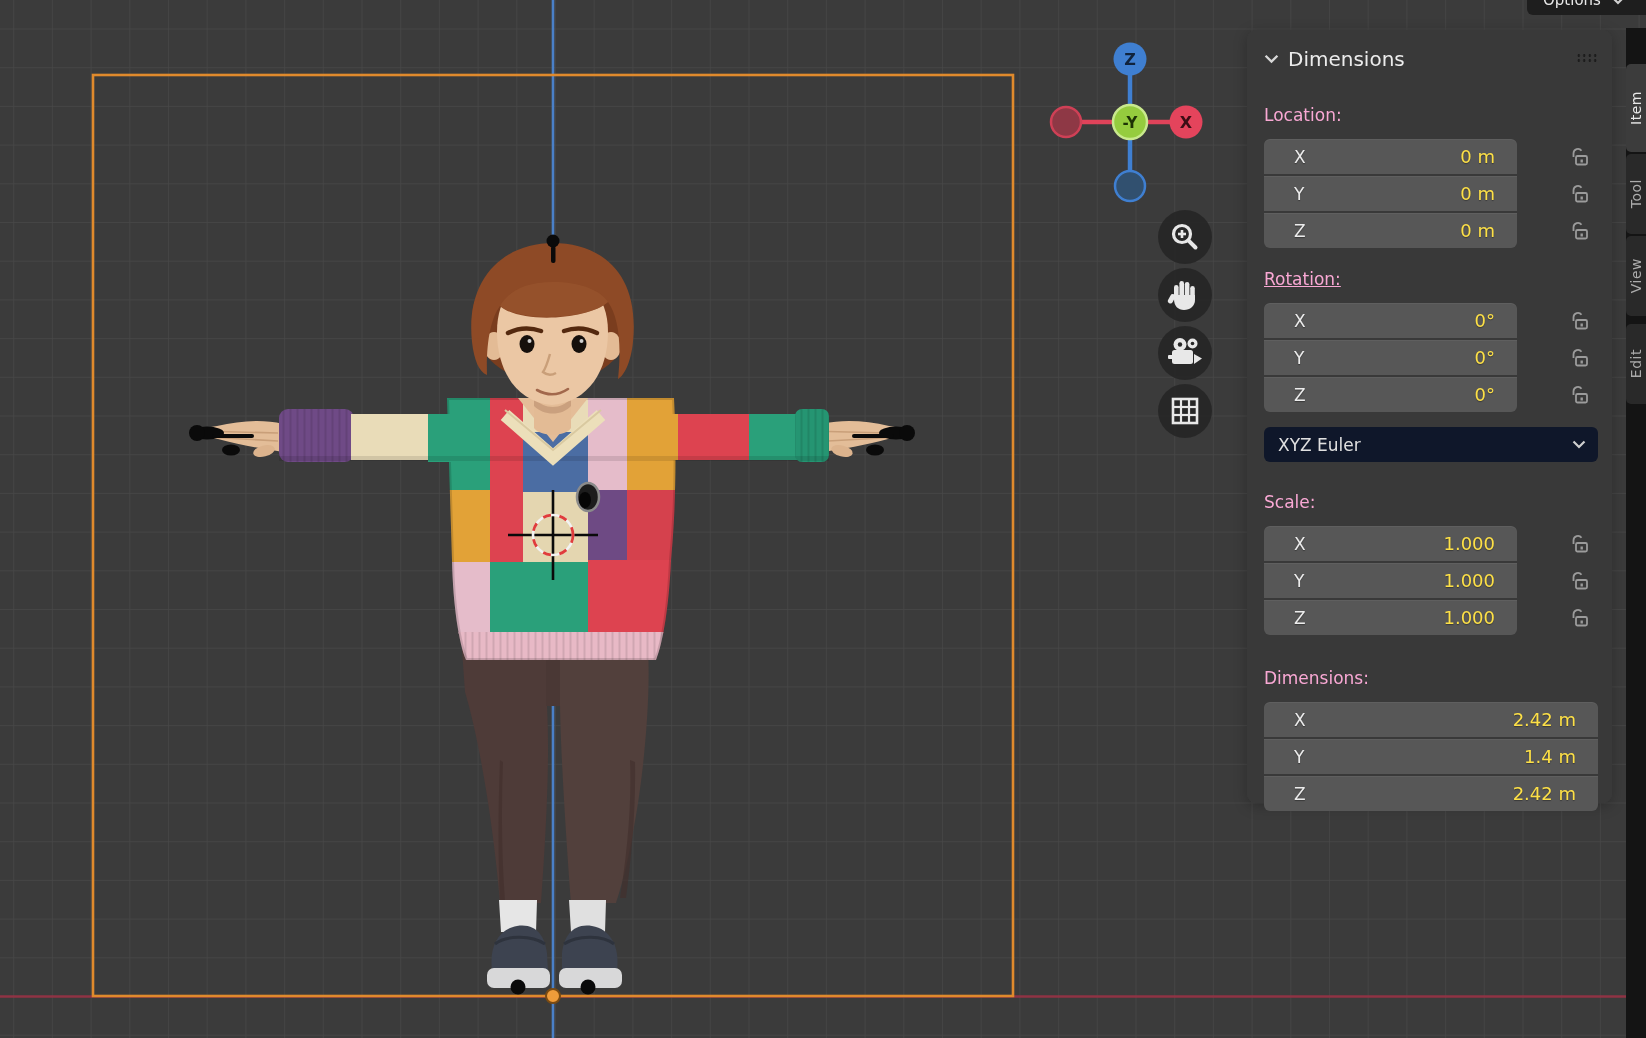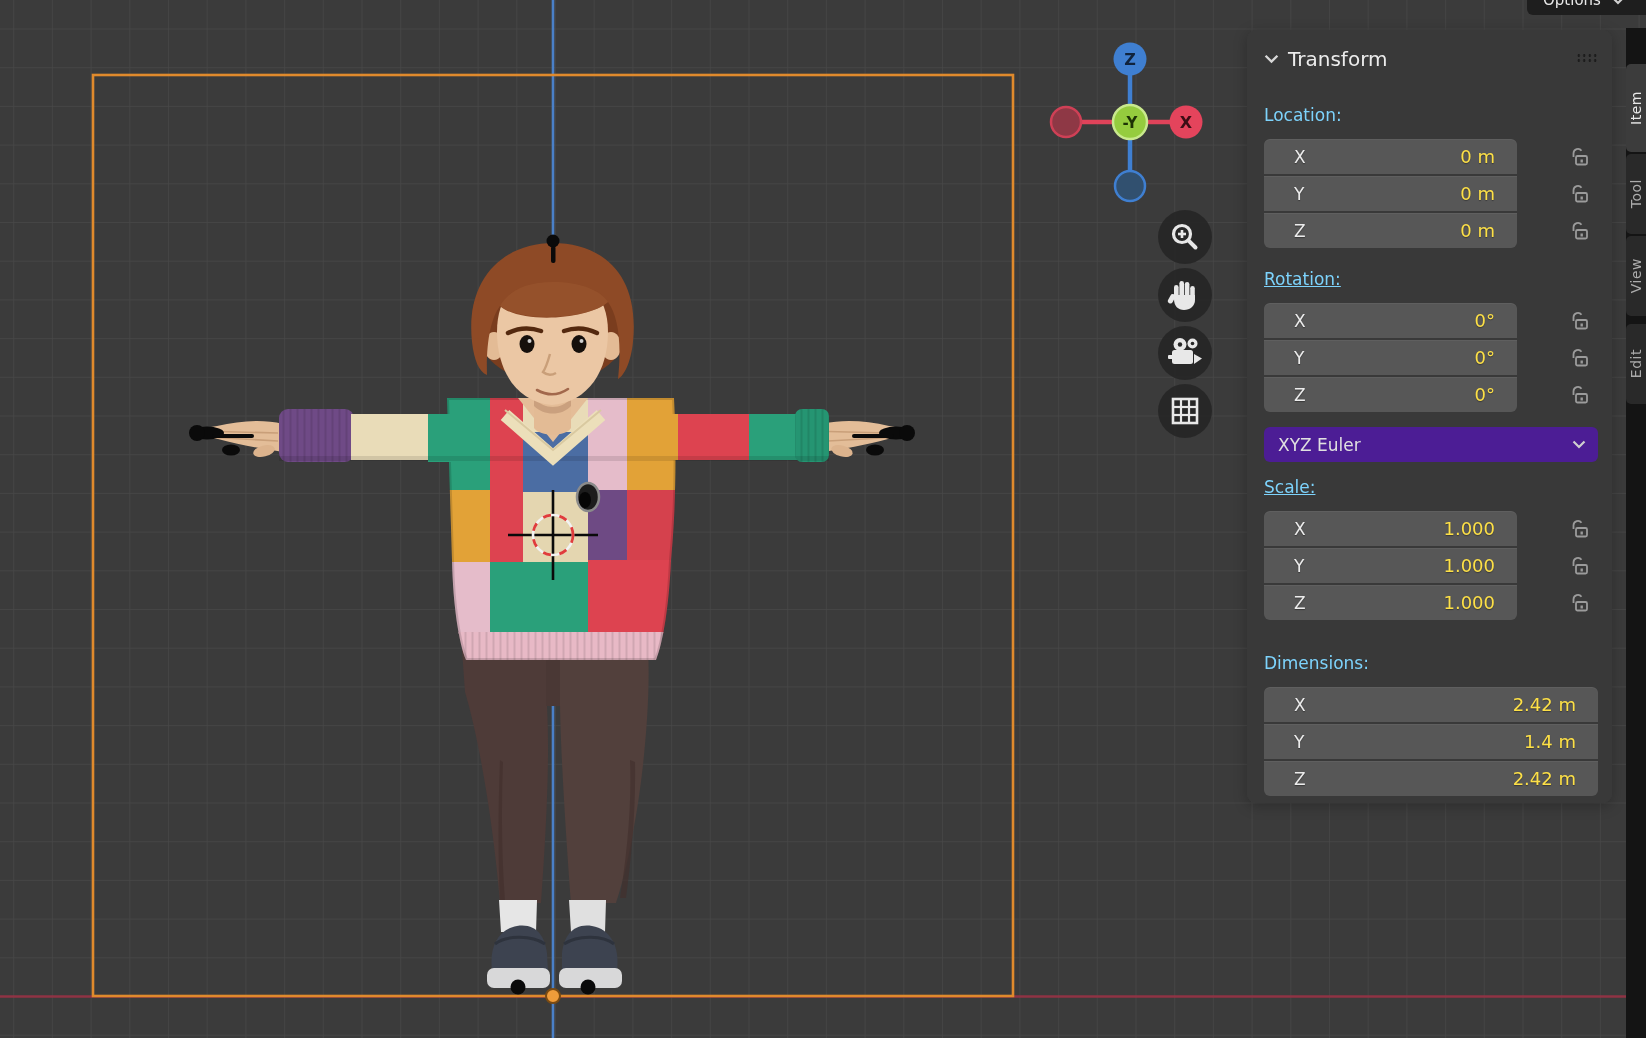--- a/index.html
+++ b/index.html
@@ -26,34 +26,34 @@
 
   
   #panel{position:absolute;left:1247px;top:30px;width:365px;height:773px;
     background:rgba(57,57,57,.97);border-radius:9px;box-shadow:0 3px 14px rgba(0,0,0,.25);
     padding:15px 16px 0 17px;color:#d6d6d6;}
   #panel .hdr{display:flex;align-items:center;gap:9px;position:relative;height:28px;}
   #panel .hdr .title{color:#ececec;font-size:20px;}
   .grip{position:absolute;right:-2px;top:8px;width:22px;height:9px;
     background-image:radial-gradient(circle,#191919 1.3px,transparent 1.4px);
     background-size:5.5px 5px;opacity:.9;}
-  .seclabel{font-size:17px;color:#7dd3fc;line-height:24px;}
-  .m-loc{margin-top:30px;} .m-rot{margin-top:17px;text-decoration:underline;} .m-scale{margin-top:13px;text-decoration:underline;} .m-dim{margin-top:29px;}
+  .seclabel{font-size:17px;color:#f9a8d4;line-height:24px;}
+  .m-loc{margin-top:30px;} .m-rot{margin-top:17px;text-decoration:underline;} .m-scale{margin-top:28px;} .m-dim{margin-top:29px;}
   .rows{margin-top:12px;}
   .rowwrap{position:relative;height:37px;}
   .field{position:absolute;left:0;top:0;height:35px;width:253px;background:#575757;
     display:flex;align-items:center;justify-content:space-between;
     padding:0 22px 0 30px;box-shadow:inset 0 1px 0 rgba(255,255,255,.05);}
   .field.full{width:334px;}
   .rowwrap.first .field{border-radius:6px 6px 0 0;}
   .rowwrap.last  .field{border-radius:0 0 6px 6px;}
   .field .ax{color:#ececec;font-size:17px;text-shadow:0 1px 1px rgba(0,0,0,.35);}
   .field .val{color:#fde047;font-size:18px;text-shadow:0 1px 1px rgba(0,0,0,.35);}
   .lock{position:absolute;left:304px;top:6px;}
-  .dropdown{margin-top:13px;width:334px;height:35px;background:#4c1d95;border-radius:6px;
+  .dropdown{margin-top:13px;width:334px;height:35px;background:#0f172a;border-radius:6px;
     display:flex;align-items:center;justify-content:space-between;padding:0 12px 0 14px;}
   .dropdown .val{color:#e0e0e0;font-size:17px;}
 
   
   #tabstrip{position:absolute;right:0;top:28px;width:20px;height:1010px;background:#141414;}
   .tab{position:absolute;right:0;width:20px;border-radius:5px 0 0 5px;
     display:flex;align-items:center;justify-content:center;cursor:default;}
   .tab span{writing-mode:vertical-rl;transform:rotate(180deg);font-size:14px;letter-spacing:.5px;}
   .tab.active{background:#3c3c3c;} .tab.active span{color:#e8e8e8;}
   .tab.idle{background:#292929;} .tab.idle span{color:#ababab;}
@@ -274,21 +274,21 @@
     <svg width="14" height="9" viewBox="0 0 14 9">
       <polyline points="1.5,1.5 7,7 12.5,1.5" fill="none" stroke="#cfcfcf" stroke-width="2.2"></polyline>
     </svg>
   </div>
 
   <div id="panel">
     <div class="hdr">
       <svg width="15" height="10" viewBox="0 0 14 9">
         <polyline points="1.5,1.5 7,7 12.5,1.5" fill="none" stroke="#d8d8d8" stroke-width="2.2"></polyline>
       </svg>
-      <span class="title">Transform</span>
+      <span class="title">Dimensions</span>
       <span class="grip"></span>
     </div>
 
     <div class="seclabel m-loc">Location:</div>
     <div class="rows">
       <div class="rowwrap first">
         <div class="field">
           <span class="ax">X</span>
           <span class="val">0 m</span>
         </div>

